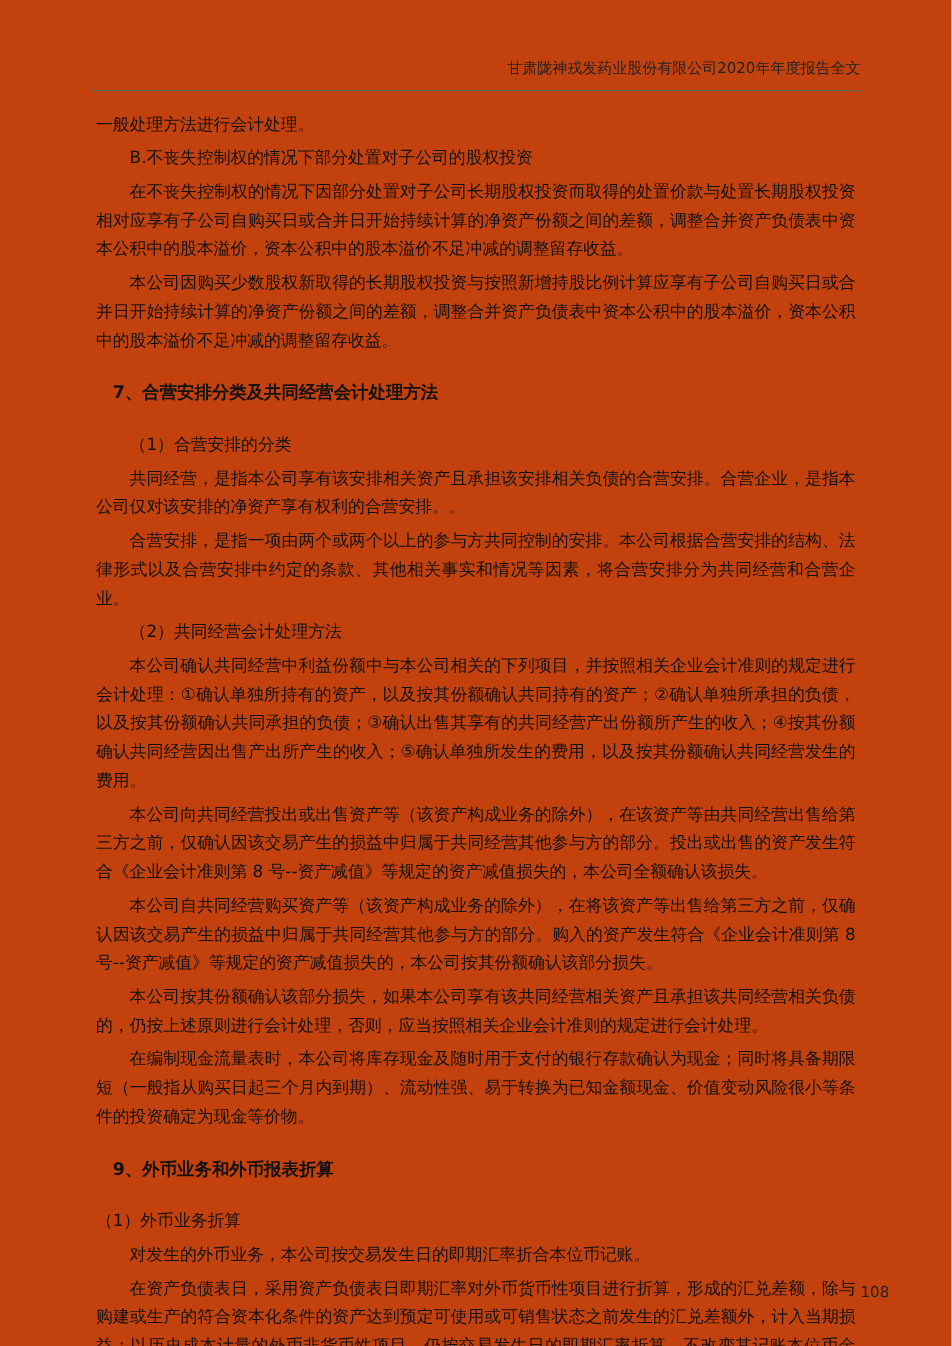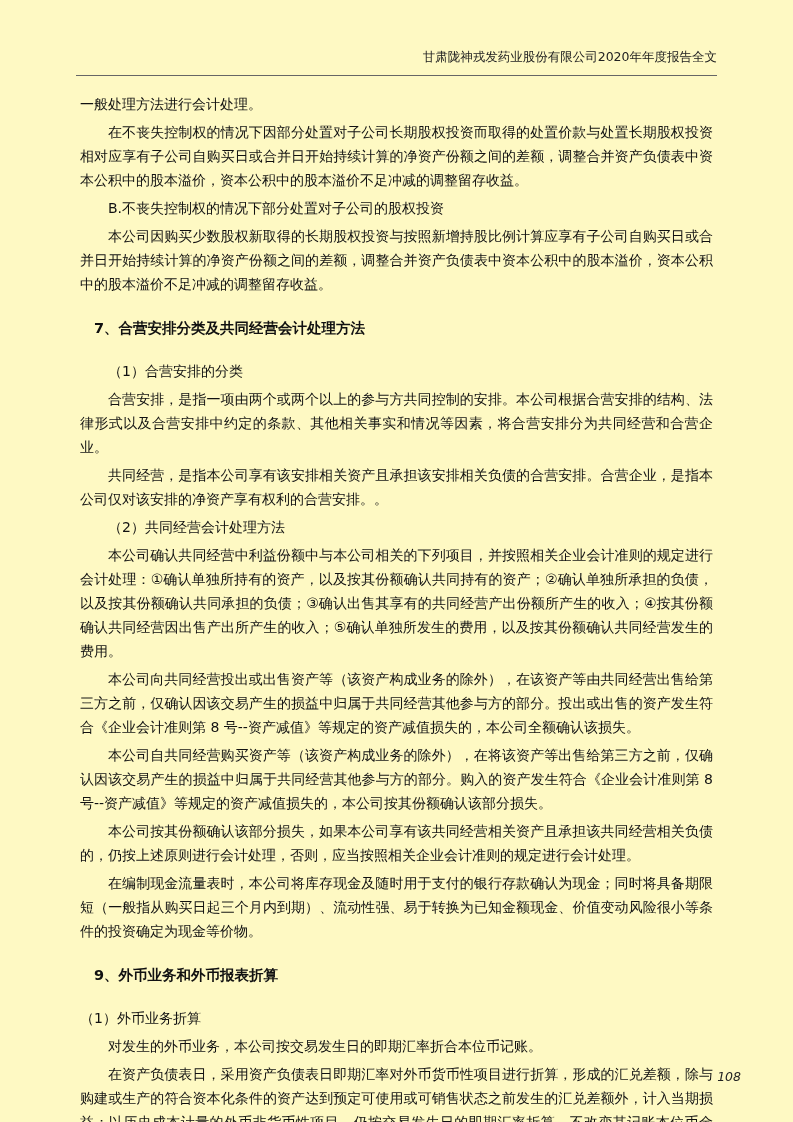--- a/index.html
+++ b/index.html
@@ -5,21 +5,21 @@
     * { box-sizing: border-box; }
     html, body {
       margin: 0;
       padding: 0;
       background: #ffffff;
     }
     .page {
       width: 793px;
       height: 1122px;
       margin: 0 auto;
-      background: #fef9c3;
+      background: #c2410c;
       position: relative;
       padding: 48px 76px 0 76px;
       font-family: "DejaVu Sans", "Liberation Sans", sans-serif;
       color: #111111;
       overflow: hidden;
     }
     .header {
       font-size: 12.5px;
       line-height: 18px;
       color: #222222;
@@ -47,43 +47,42 @@
       margin: 20px 0 19px 18px;
       line-height: 24px;
       text-align: left;
     }
     .page-number {
       position: absolute;
       right: 52px;
       bottom: 38px;
       font-size: 12.5px;
       color: #222222;
-      font-style: italic;
     }
   </style>
 </head>
 <body>
 
 <div class="page">
 
   <div class="header">
     <span>甘肃陇神戎发药业股份有限公司2020年年度报告全文</span>
   </div>
 
   <div class="content">
     <p class="para no-indent">一般处理方法进行会计处理。</p>
+    <p class="para">B.不丧失控制权的情况下部分处置对子公司的股权投资</p>
     <p class="para">在不丧失控制权的情况下因部分处置对子公司长期股权投资而取得的处置价款与处置长期股权投资相对应享有子公司自购买日或合并日开始持续计算的净资产份额之间的差额，调整合并资产负债表中资本公积中的股本溢价，资本公积中的股本溢价不足冲减的调整留存收益。</p>
-    <p class="para">B.不丧失控制权的情况下部分处置对子公司的股权投资</p>
     <p class="para">本公司因购买少数股权新取得的长期股权投资与按照新增持股比例计算应享有子公司自购买日或合并日开始持续计算的净资产份额之间的差额，调整合并资产负债表中资本公积中的股本溢价，资本公积中的股本溢价不足冲减的调整留存收益。</p>
 
     <h2 class="heading">7、合营安排分类及共同经营会计处理方法</h2>
 
     <p class="para">（1）合营安排的分类</p>
+    <p class="para">共同经营，是指本公司享有该安排相关资产且承担该安排相关负债的合营安排。合营企业，是指本公司仅对该安排的净资产享有权利的合营安排。。</p>
     <p class="para">合营安排，是指一项由两个或两个以上的参与方共同控制的安排。本公司根据合营安排的结构、法律形式以及合营安排中约定的条款、其他相关事实和情况等因素，将合营安排分为共同经营和合营企业。</p>
-    <p class="para">共同经营，是指本公司享有该安排相关资产且承担该安排相关负债的合营安排。合营企业，是指本公司仅对该安排的净资产享有权利的合营安排。。</p>
     <p class="para">（2）共同经营会计处理方法</p>
     <p class="para">本公司确认共同经营中利益份额中与本公司相关的下列项目，并按照相关企业会计准则的规定进行会计处理：①确认单独所持有的资产，以及按其份额确认共同持有的资产；②确认单独所承担的负债，以及按其份额确认共同承担的负债；③确认出售其享有的共同经营产出份额所产生的收入；④按其份额确认共同经营因出售产出所产生的收入；⑤确认单独所发生的费用，以及按其份额确认共同经营发生的费用。</p>
     <p class="para">本公司向共同经营投出或出售资产等（该资产构成业务的除外），在该资产等由共同经营出售给第三方之前，仅确认因该交易产生的损益中归属于共同经营其他参与方的部分。投出或出售的资产发生符合《企业会计准则第 8 号--资产减值》等规定的资产减值损失的，本公司全额确认该损失。</p>
     <p class="para">本公司自共同经营购买资产等（该资产构成业务的除外），在将该资产等出售给第三方之前，仅确认因该交易产生的损益中归属于共同经营其他参与方的部分。购入的资产发生符合《企业会计准则第 8 号--资产减值》等规定的资产减值损失的，本公司按其份额确认该部分损失。</p>
     <p class="para">本公司按其份额确认该部分损失，如果本公司享有该共同经营相关资产且承担该共同经营相关负债的，仍按上述原则进行会计处理，否则，应当按照相关企业会计准则的规定进行会计处理。</p>
 
 
     <p class="para">在编制现金流量表时，本公司将库存现金及随时用于支付的银行存款确认为现金；同时将具备期限短（一般指从购买日起三个月内到期）、流动性强、易于转换为已知金额现金、价值变动风险很小等条件的投资确定为现金等价物。</p>
 
     <h2 class="heading">9、外币业务和外币报表折算</h2>

